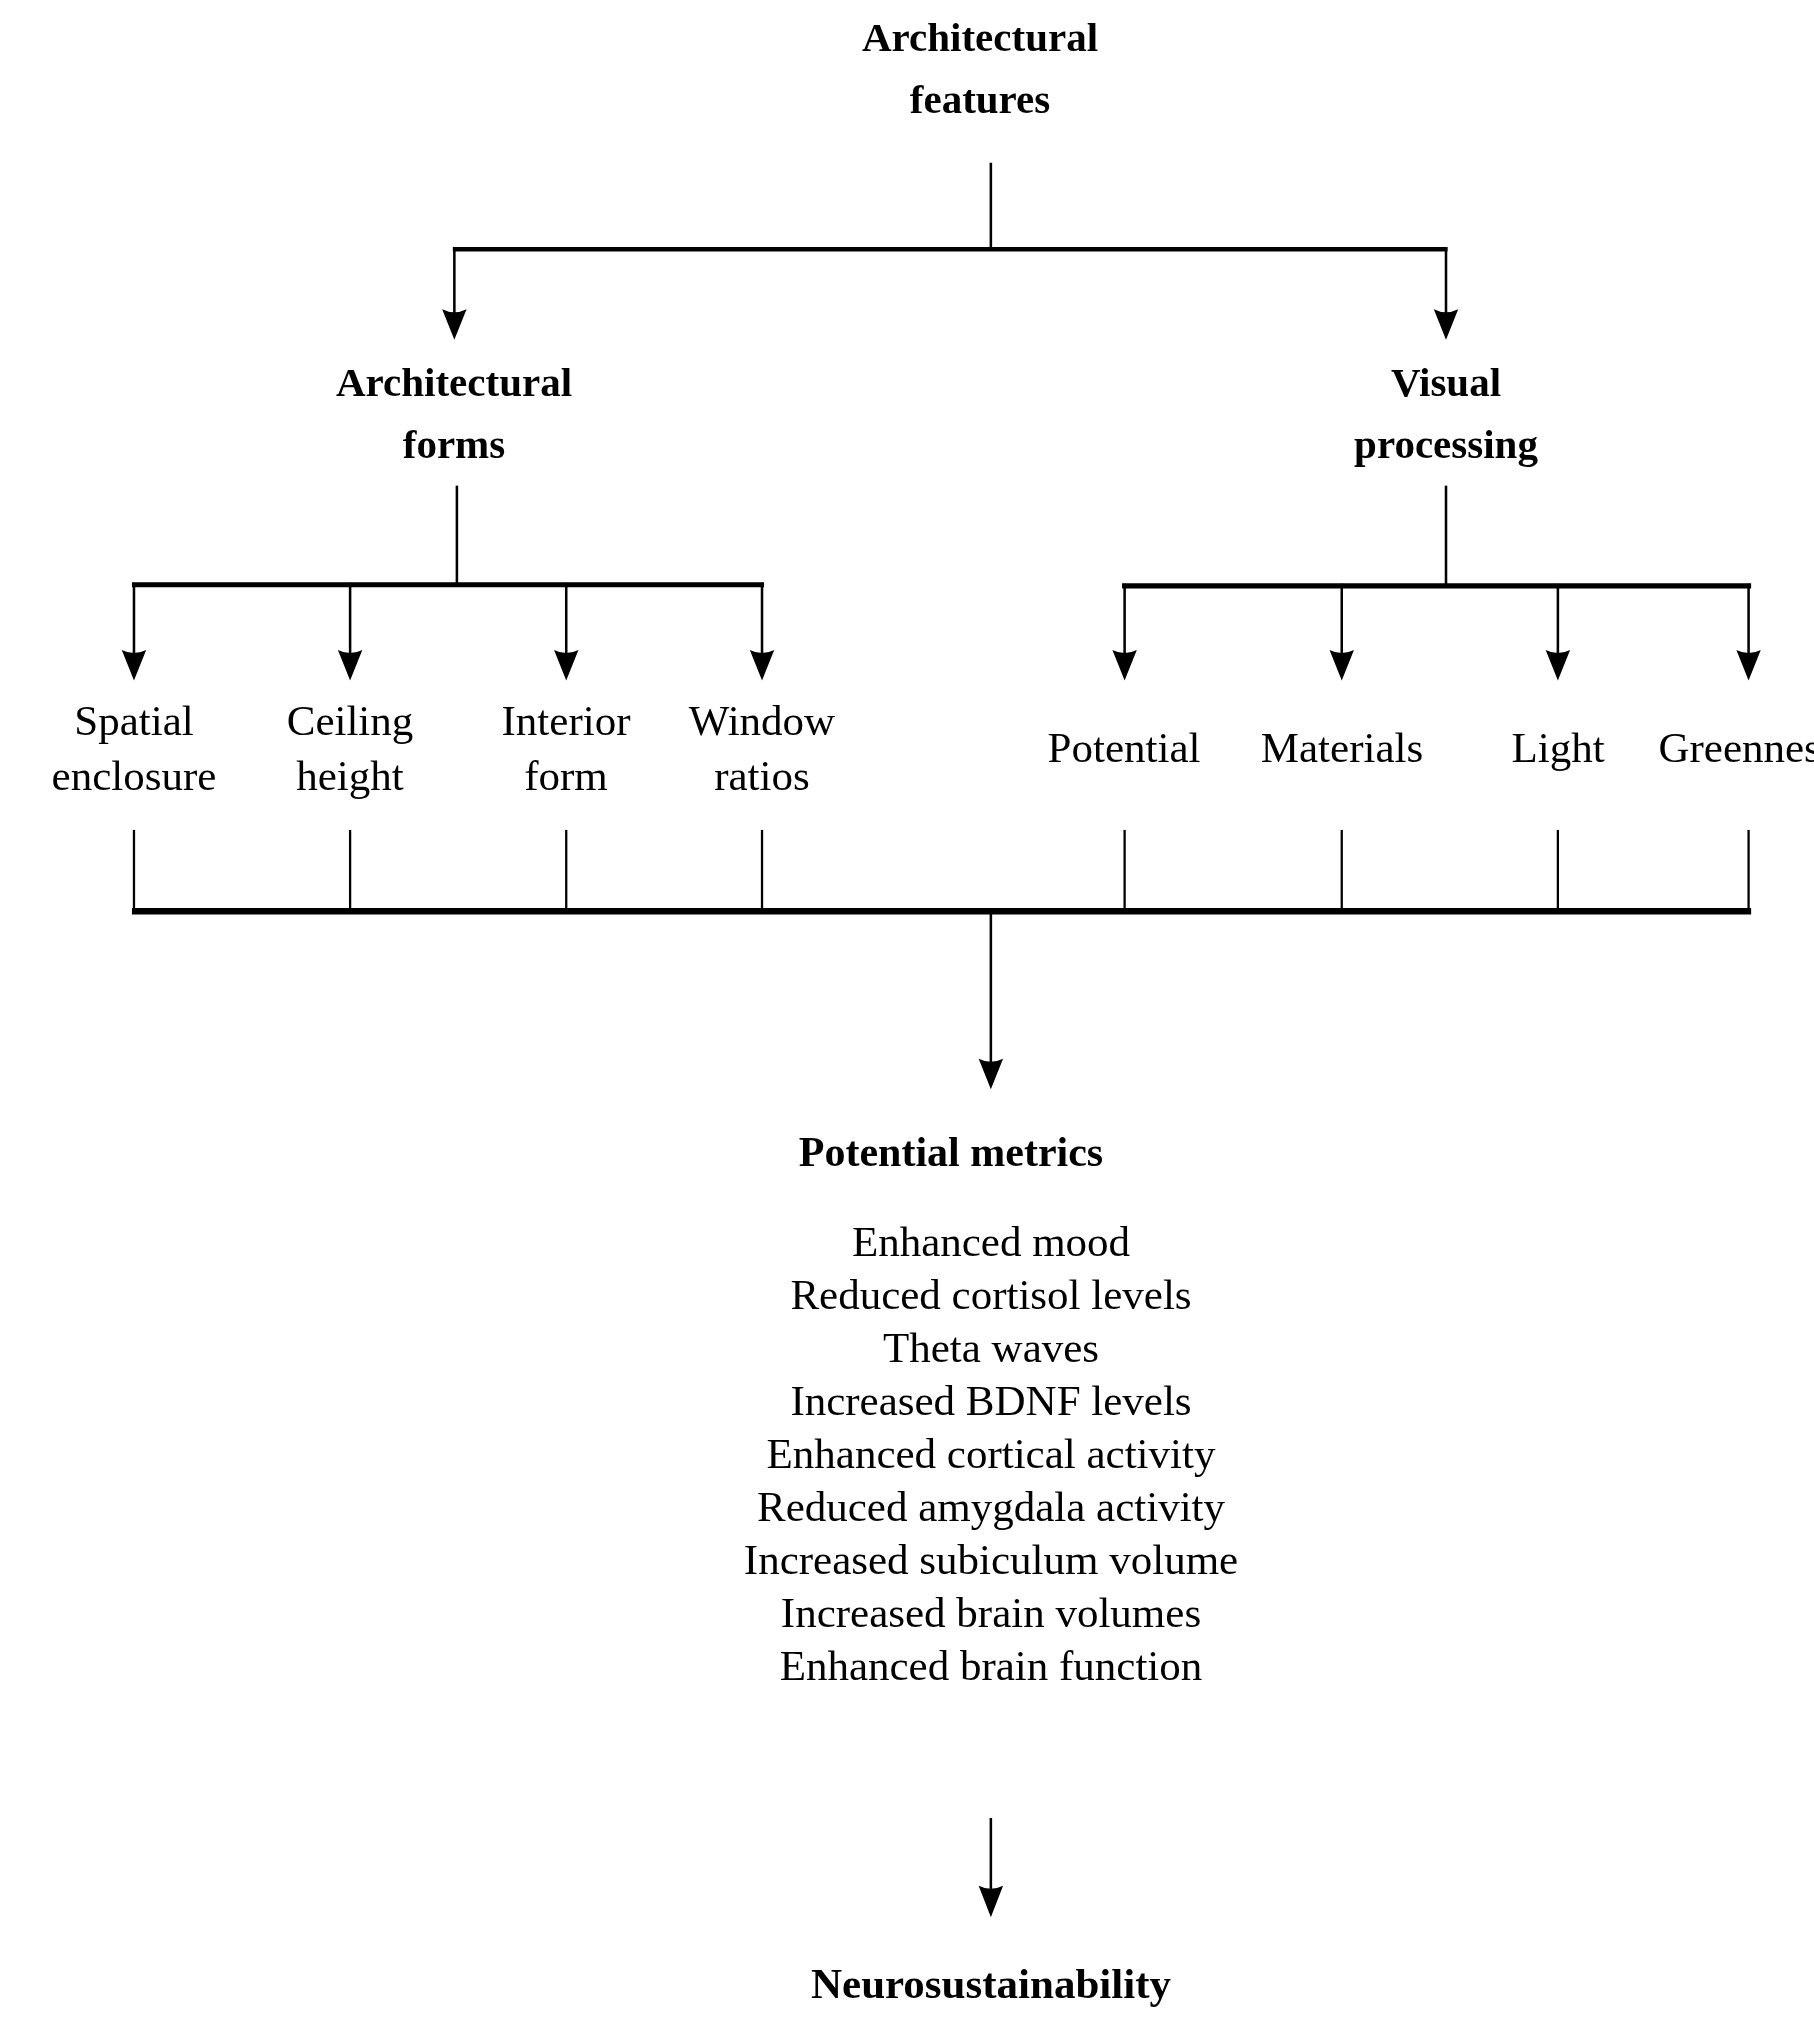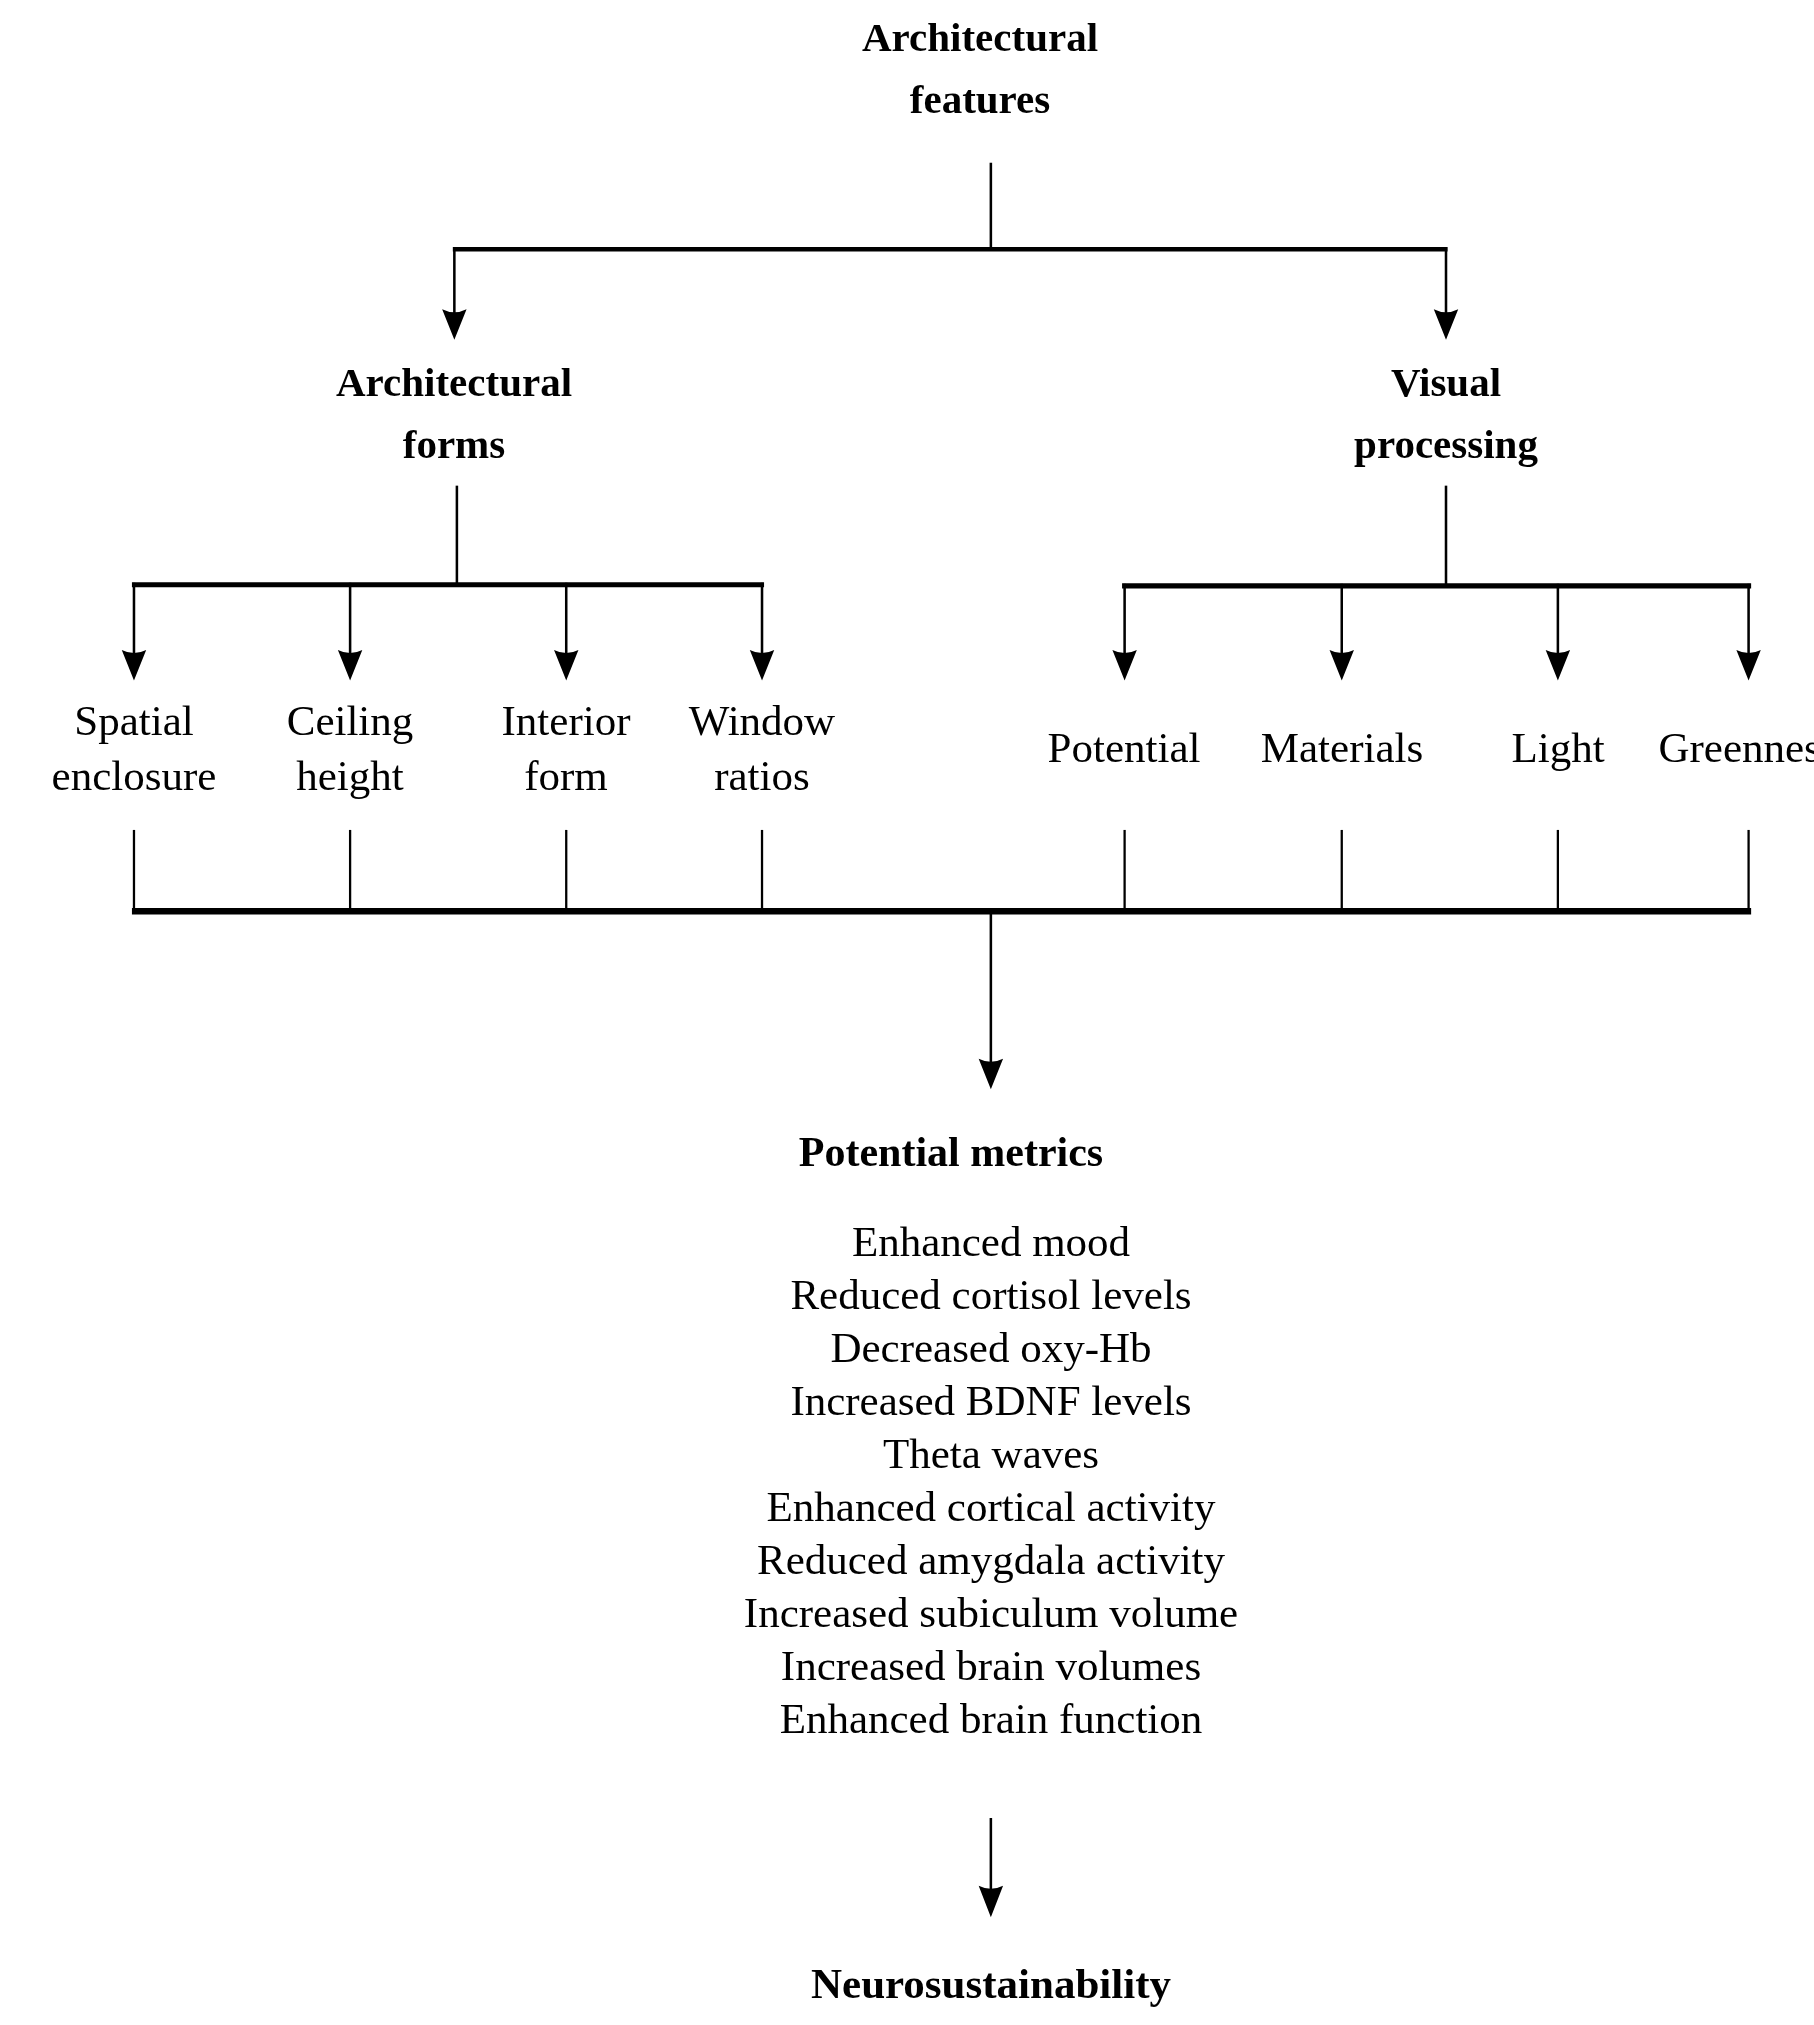--- a/index.html
+++ b/index.html
@@ -117,23 +117,22 @@
   <div class="label leaf" style="left:1092px; top:720px;">Potential</div>
   <div class="label leaf" style="left:1310px; top:720px;">Materials</div>
   <div class="label leaf" style="left:1526px; top:720px;">Light</div>
   <div class="label leaf" style="left:1716px; top:720px;">Greenness</div>
 
   <div class="label metrics-title" style="left:919px; top:1125px;">Potential metrics</div>
 
   <div class="label metrics" style="left:959px; top:1215px;">
     <div>Enhanced mood</div>
     <div>Reduced cortisol levels</div>
-    <div>Decreased oxy-Hb</div>
+    <div>Theta waves</div>
     <div>Increased BDNF levels</div>
-    <div>Theta waves</div>
     <div>Enhanced cortical activity</div>
     <div>Reduced amygdala activity</div>
     <div>Increased subiculum volume</div>
     <div>Increased brain volumes</div>
     <div>Enhanced brain function</div>
   </div>
 
   <div class="label outcome" style="left:959px; top:1956px;">Neurosustainability</div>
 
 </div>

